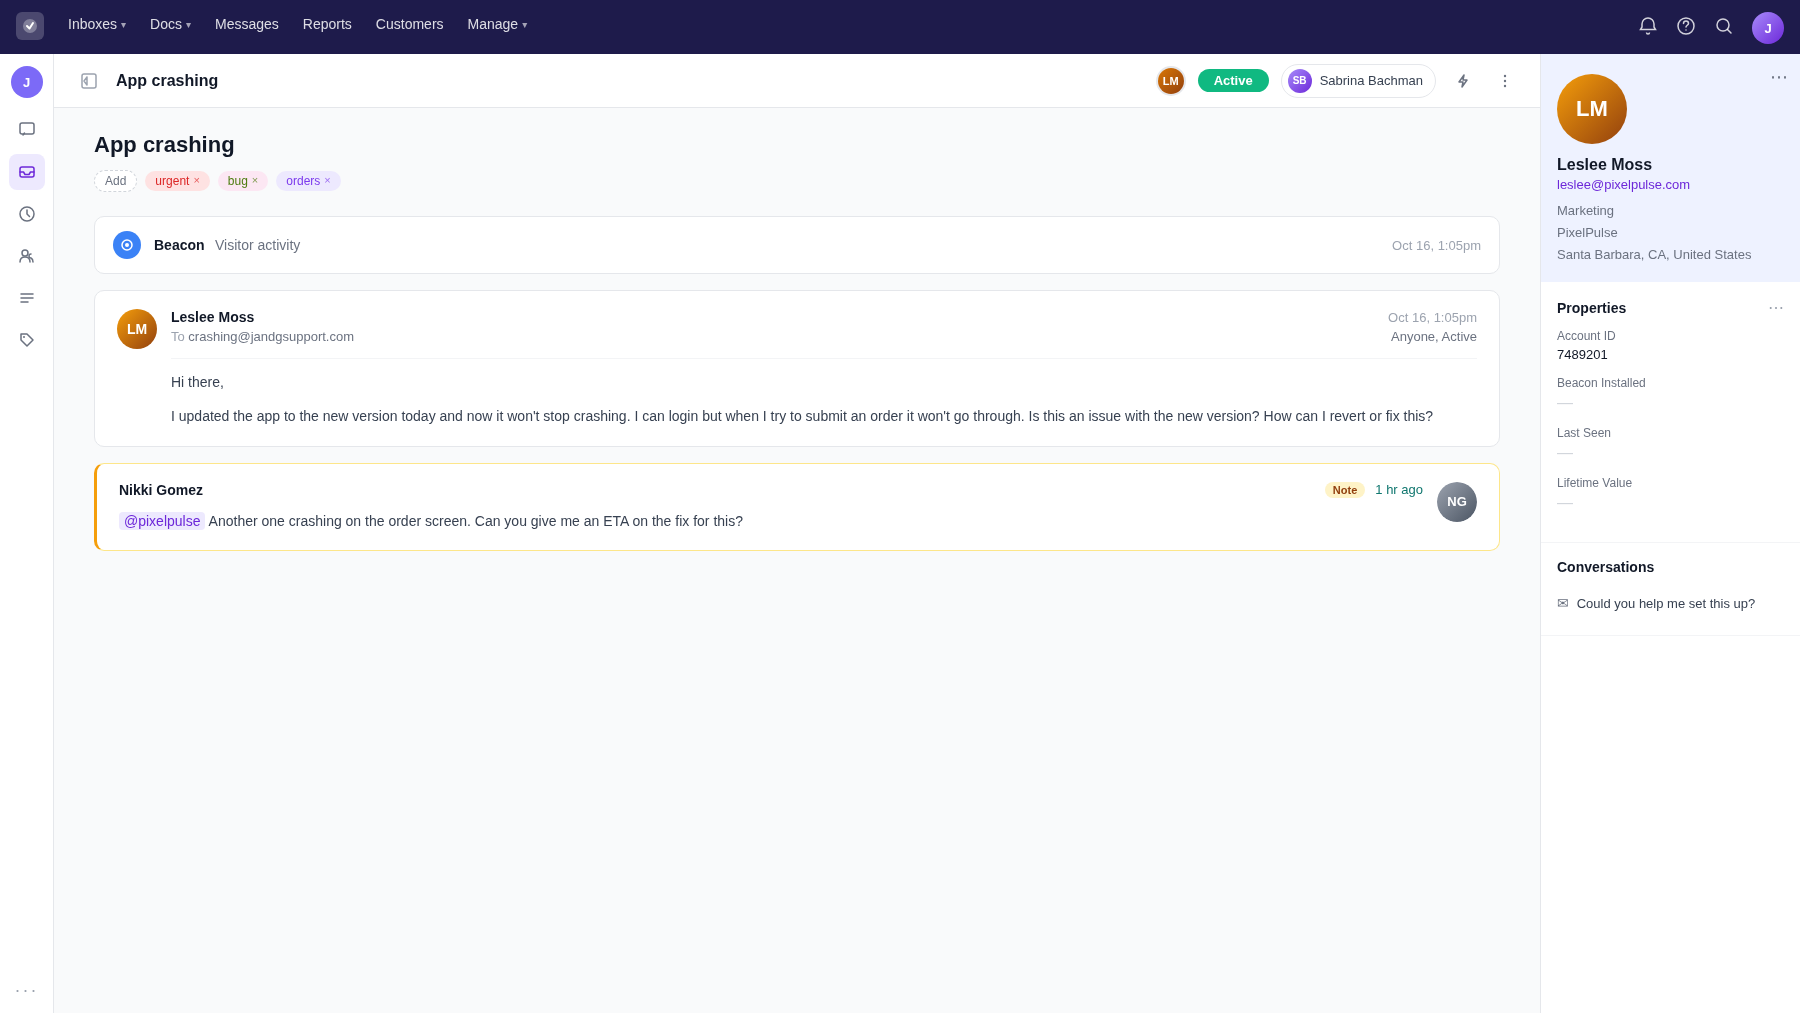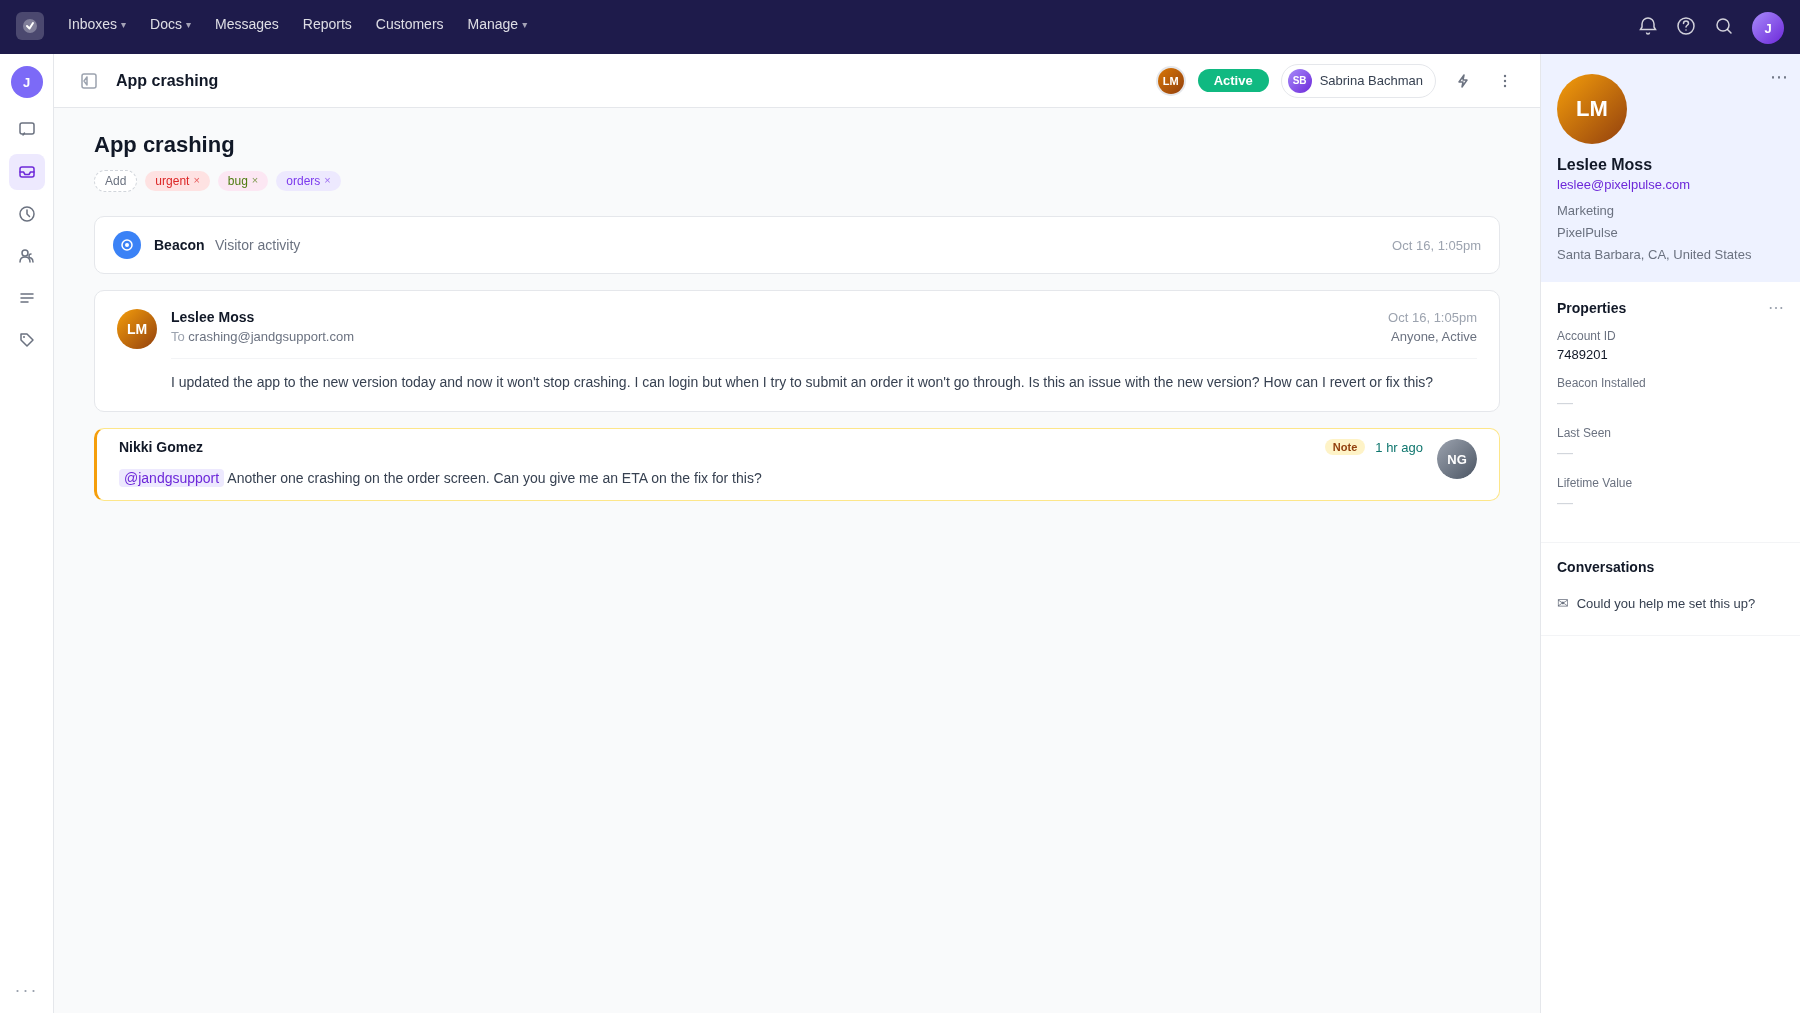--- a/index.html
+++ b/index.html
@@ -213,21 +213,21 @@
     .msg-meta-label { color: #9ca3af; }
     .msg-divider { border: none; border-top: 1px solid #f3f4f6; margin: 12px 0; }
     .msg-body { font-size: 14px; color: #374151; line-height: 1.6; }
 
     
     .note-card {
       background: white;
       border: 1px solid #fde68a;
       border-left: 3px solid #f59e0b;
       border-radius: 10px;
-      padding: 10px 22px;
+      padding: 18px 22px;
       margin-bottom: 16px;
       display: flex;
       gap: 14px;
       justify-content: space-between;
     }
     .note-content { flex: 1; }
     .note-header {
       display: flex; align-items: center; gap: 10px;
       margin-bottom: 12px;
     }
@@ -485,34 +485,35 @@
             <span class="msg-sender">Leslee Moss</span>
             <span class="msg-time">Oct 16, 1:05pm</span>
           </div>
           <div class="msg-meta">
             <span class="msg-meta-label">To </span>
             <span>crashing@jandgsupport.com</span>
             <span style="float:right;">Anyone, Active</span>
           </div>
           <hr class="msg-divider">
           <div class="msg-body">
+            <p style="margin-bottom:12px;">Hi there,</p>
             <p>I updated the app to the new version today and now it won't stop crashing. I can login but when I try to submit an order it won't go through. Is this an issue with the new version? How can I revert or fix this?</p>
           </div>
         </div>
       </div>
 
       <div class="note-card">
         <div class="note-content">
           <div class="note-header">
             <span class="note-sender">Nikki Gomez</span>
             <span class="note-badge">Note</span>
             <span class="note-time">1 hr ago</span>
           </div>
           <div class="note-body">
-            <span class="mention">@jandgsupport</span>
+            <span class="mention">@pixelpulse</span>
             
           <span> Another one crashing on the order screen. Can you give me an ETA on the fix for this?</span></div>
         </div>
         <div class="note-avatar">
           <div style="width:40px;height:40px;border-radius:50%;background:linear-gradient(135deg,#9ca3af,#4b5563);display:flex;align-items:center;justify-content:center;color:white;font-size:13px;font-weight:600;">NG</div>
         </div>
       </div>
     </div>
   </div>
 

